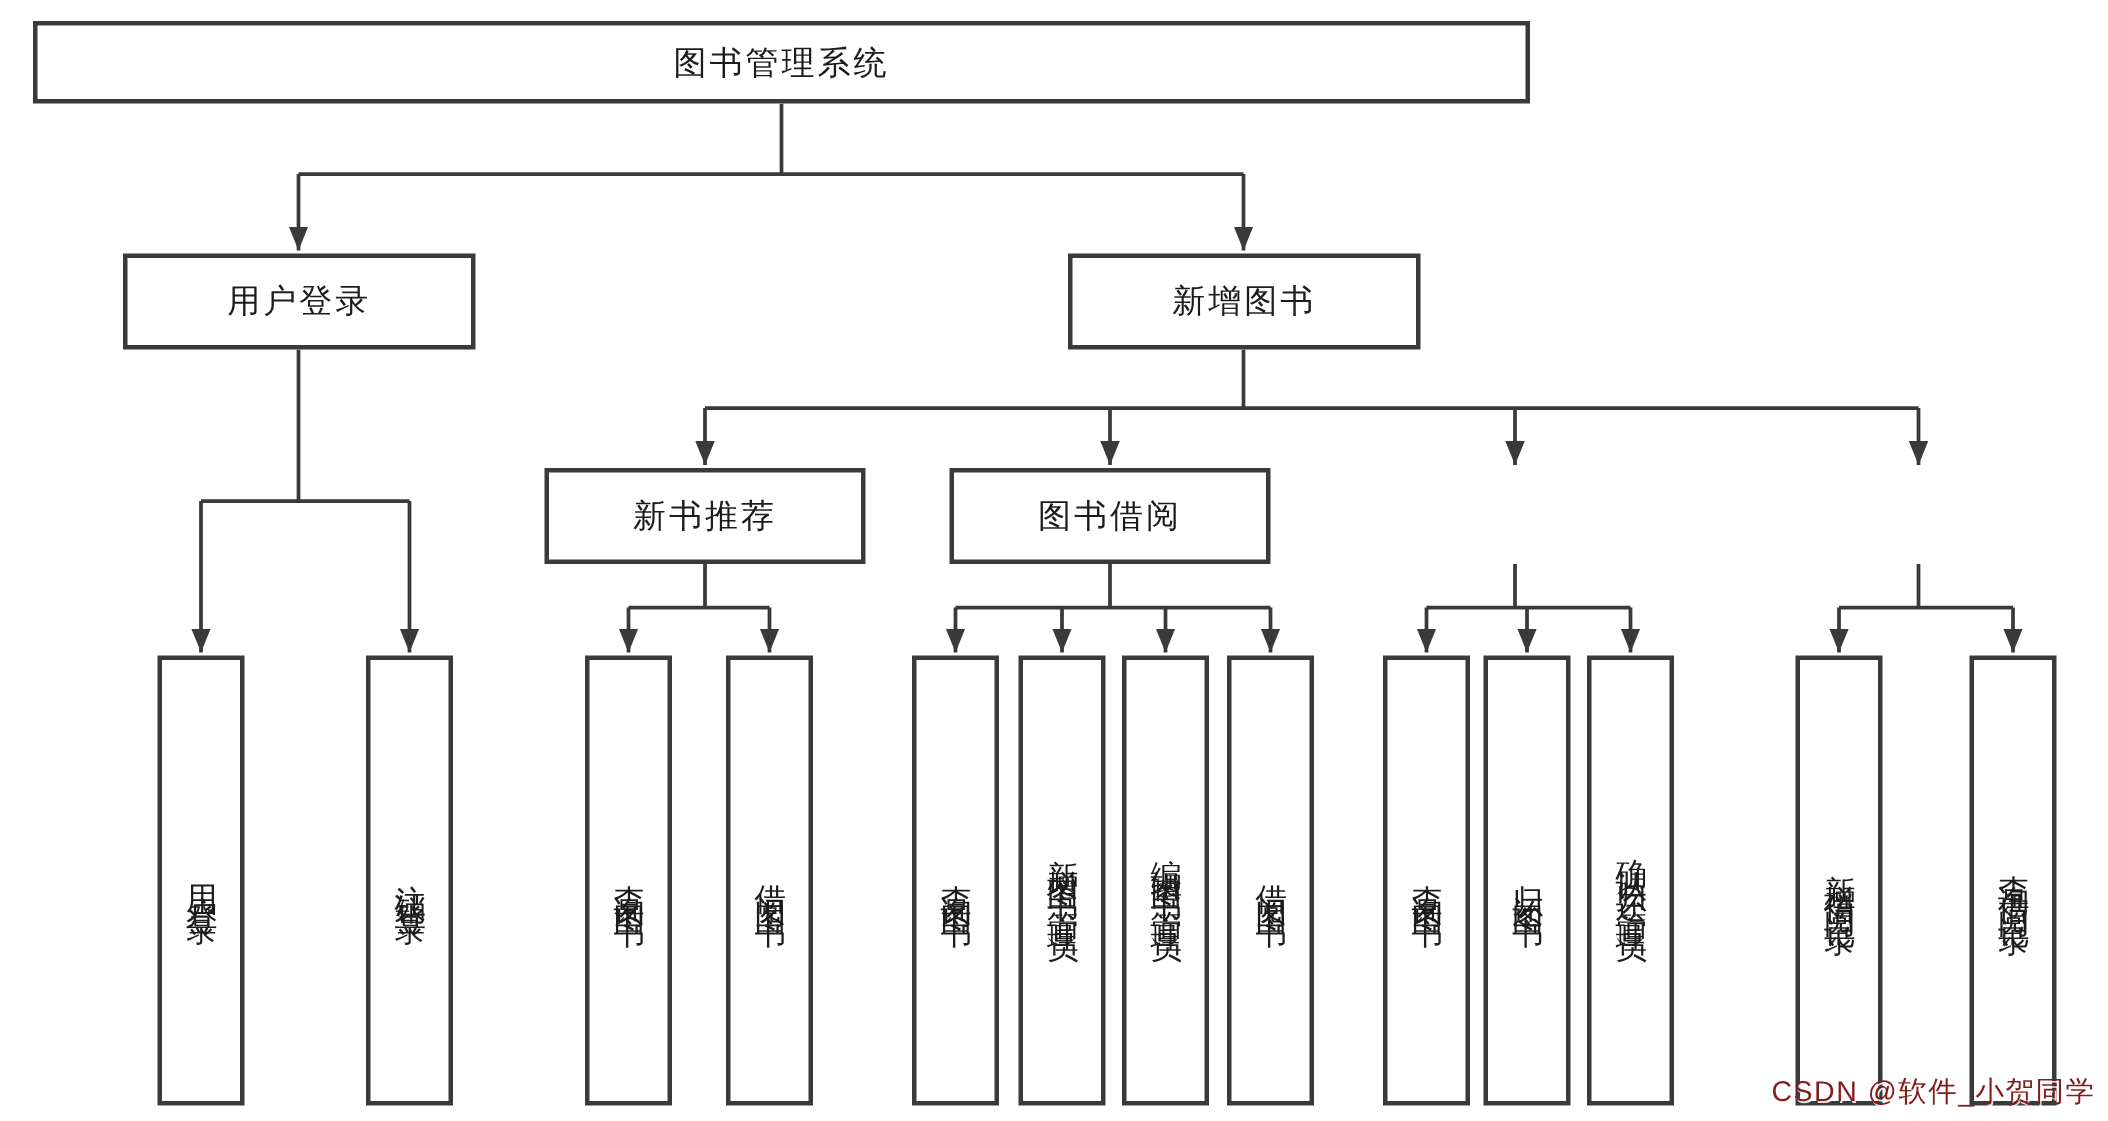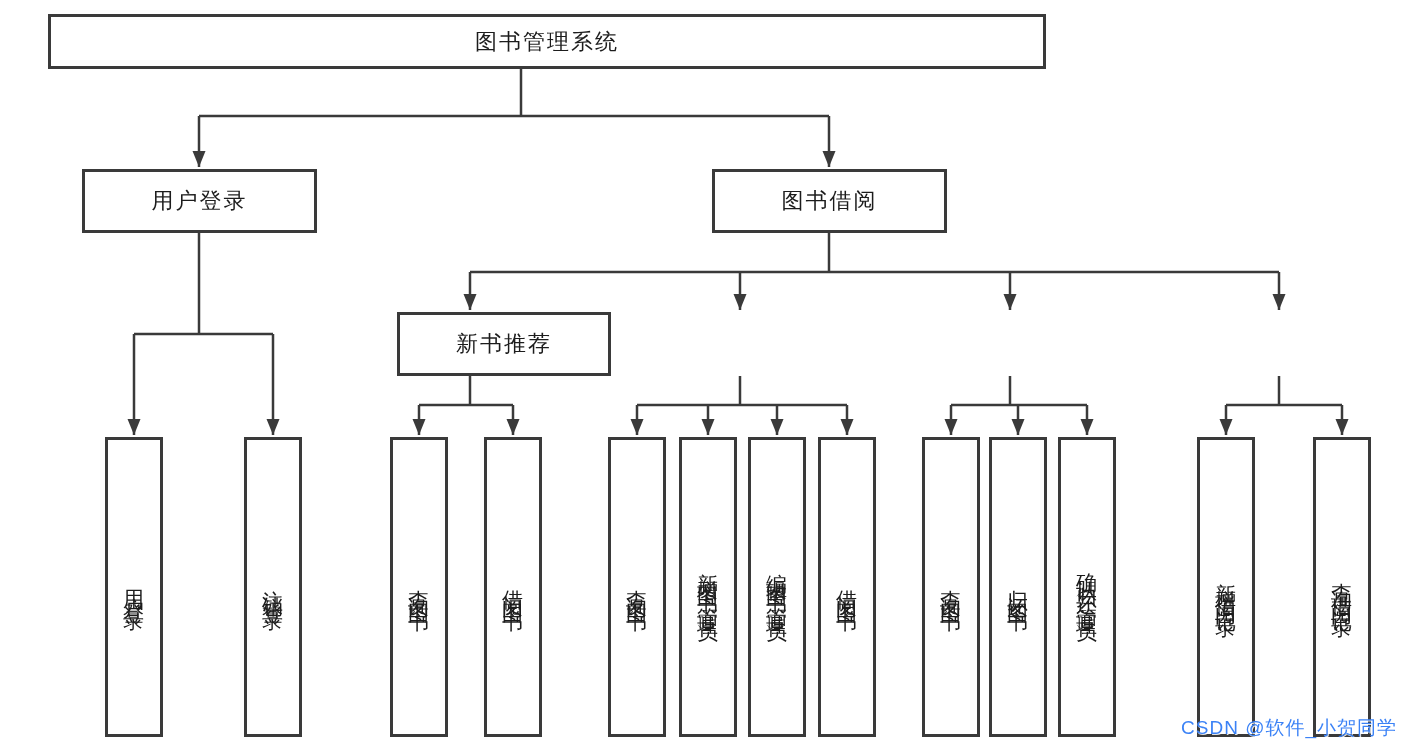--- a/index.html
+++ b/index.html
@@ -25,38 +25,38 @@
     display: flex;
     align-items: center;
     justify-content: center;
     color: #1c1c1c;
   }
   .node.hbox span {
     font-size: 22px;
     letter-spacing: 2px;
     white-space: nowrap;
   }
-  .node.root  { left: 22px;  top: 14px;  width: 998px; height: 55px; margin-left: 26px; }
+  .node.root  { left: 22px;  top: 14px;  width: 998px; height: 55px; }
   .node.lvl2  { top: 169px; width: 235px; height: 64px; }
-  .node.lvl3  { top: 312px; width: 214px; height: 64px; margin-left: 34px; }
+  .node.lvl3  { top: 312px; width: 214px; height: 64px; }
   .node.leaf  { top: 437px; width: 58px;  height: 300px; }
   .node.leaf .vtext {
     writing-mode: vertical-rl;
     text-orientation: mixed;
     font-size: 21px;
     letter-spacing: 7px;
     line-height: 1;
     white-space: nowrap;
   }
   .watermark {
     position: absolute;
     right: 8px;
     bottom: 6px;
     font-size: 19px;
-    color: #3b82f6;
+    color: #7f1d1d;
     text-shadow: 1px 1px 0 rgba(255,255,255,0.85);
     letter-spacing: 1px;
     z-index: 5;
     white-space: nowrap;
   }
 </style>
 </head>
 <body>
 
 <div class="canvas">
@@ -112,25 +112,28 @@
   </svg>
 
   <div class="node hbox root">
     <span>图书管理系统</span>
   </div>
 
   <div class="node hbox lvl2" style="left:82px">
     <span>用户登录</span>
   </div>
   <div class="node hbox lvl2" style="left:712px">
-    <span>图书借阅</span>
+    <span>新增图书</span>
   </div>
 
   <div class="node hbox lvl3" style="left:363px">
     <span>新书推荐</span>
+  </div>
+  <div class="node hbox lvl3" style="left:633px">
+    <span>图书借阅</span>
   </div>
 
   <div class="node leaf" style="left:105px">
     <span class="vtext">用户登录</span>
   </div>
   <div class="node leaf" style="left:244px">
     <span class="vtext">注销登录</span>
   </div>
   <div class="node leaf" style="left:390px">
     <span class="vtext">查询图书</span>

